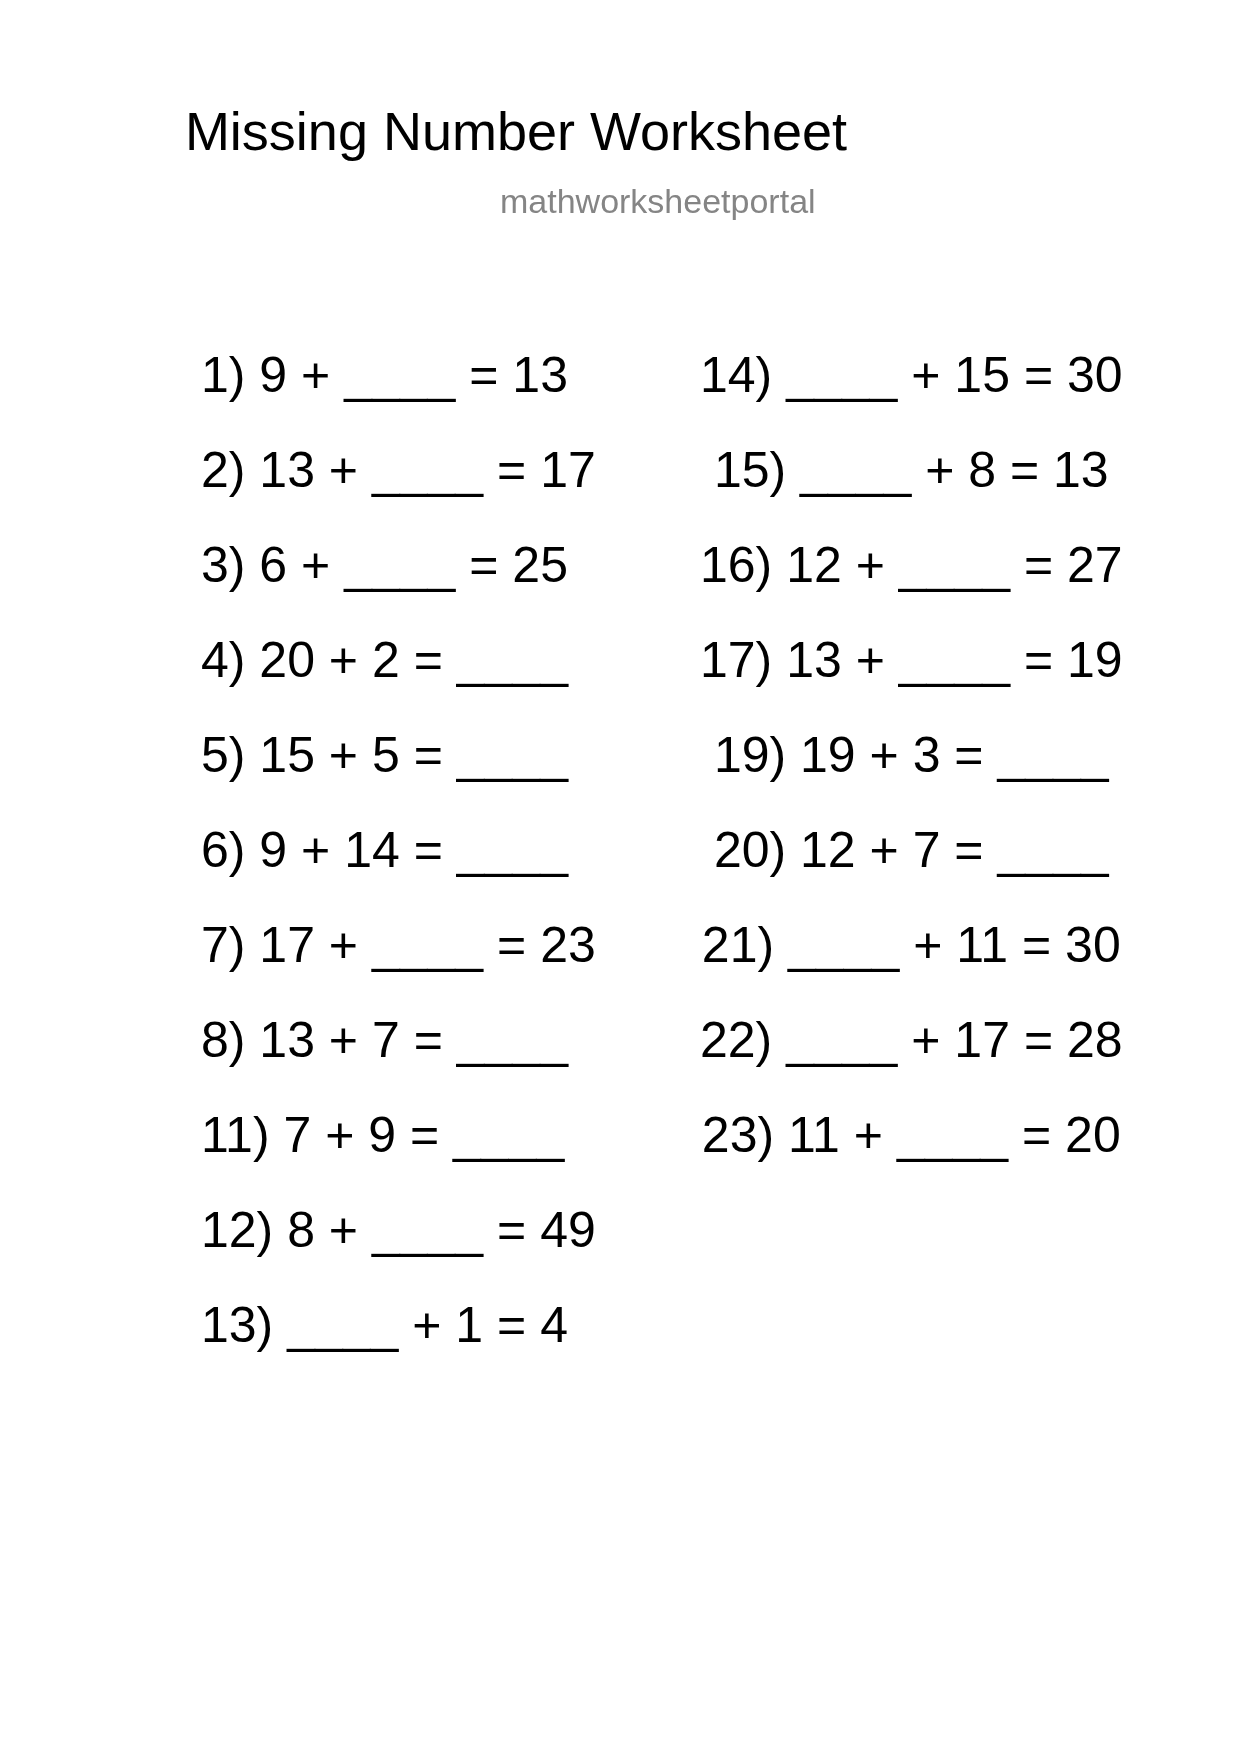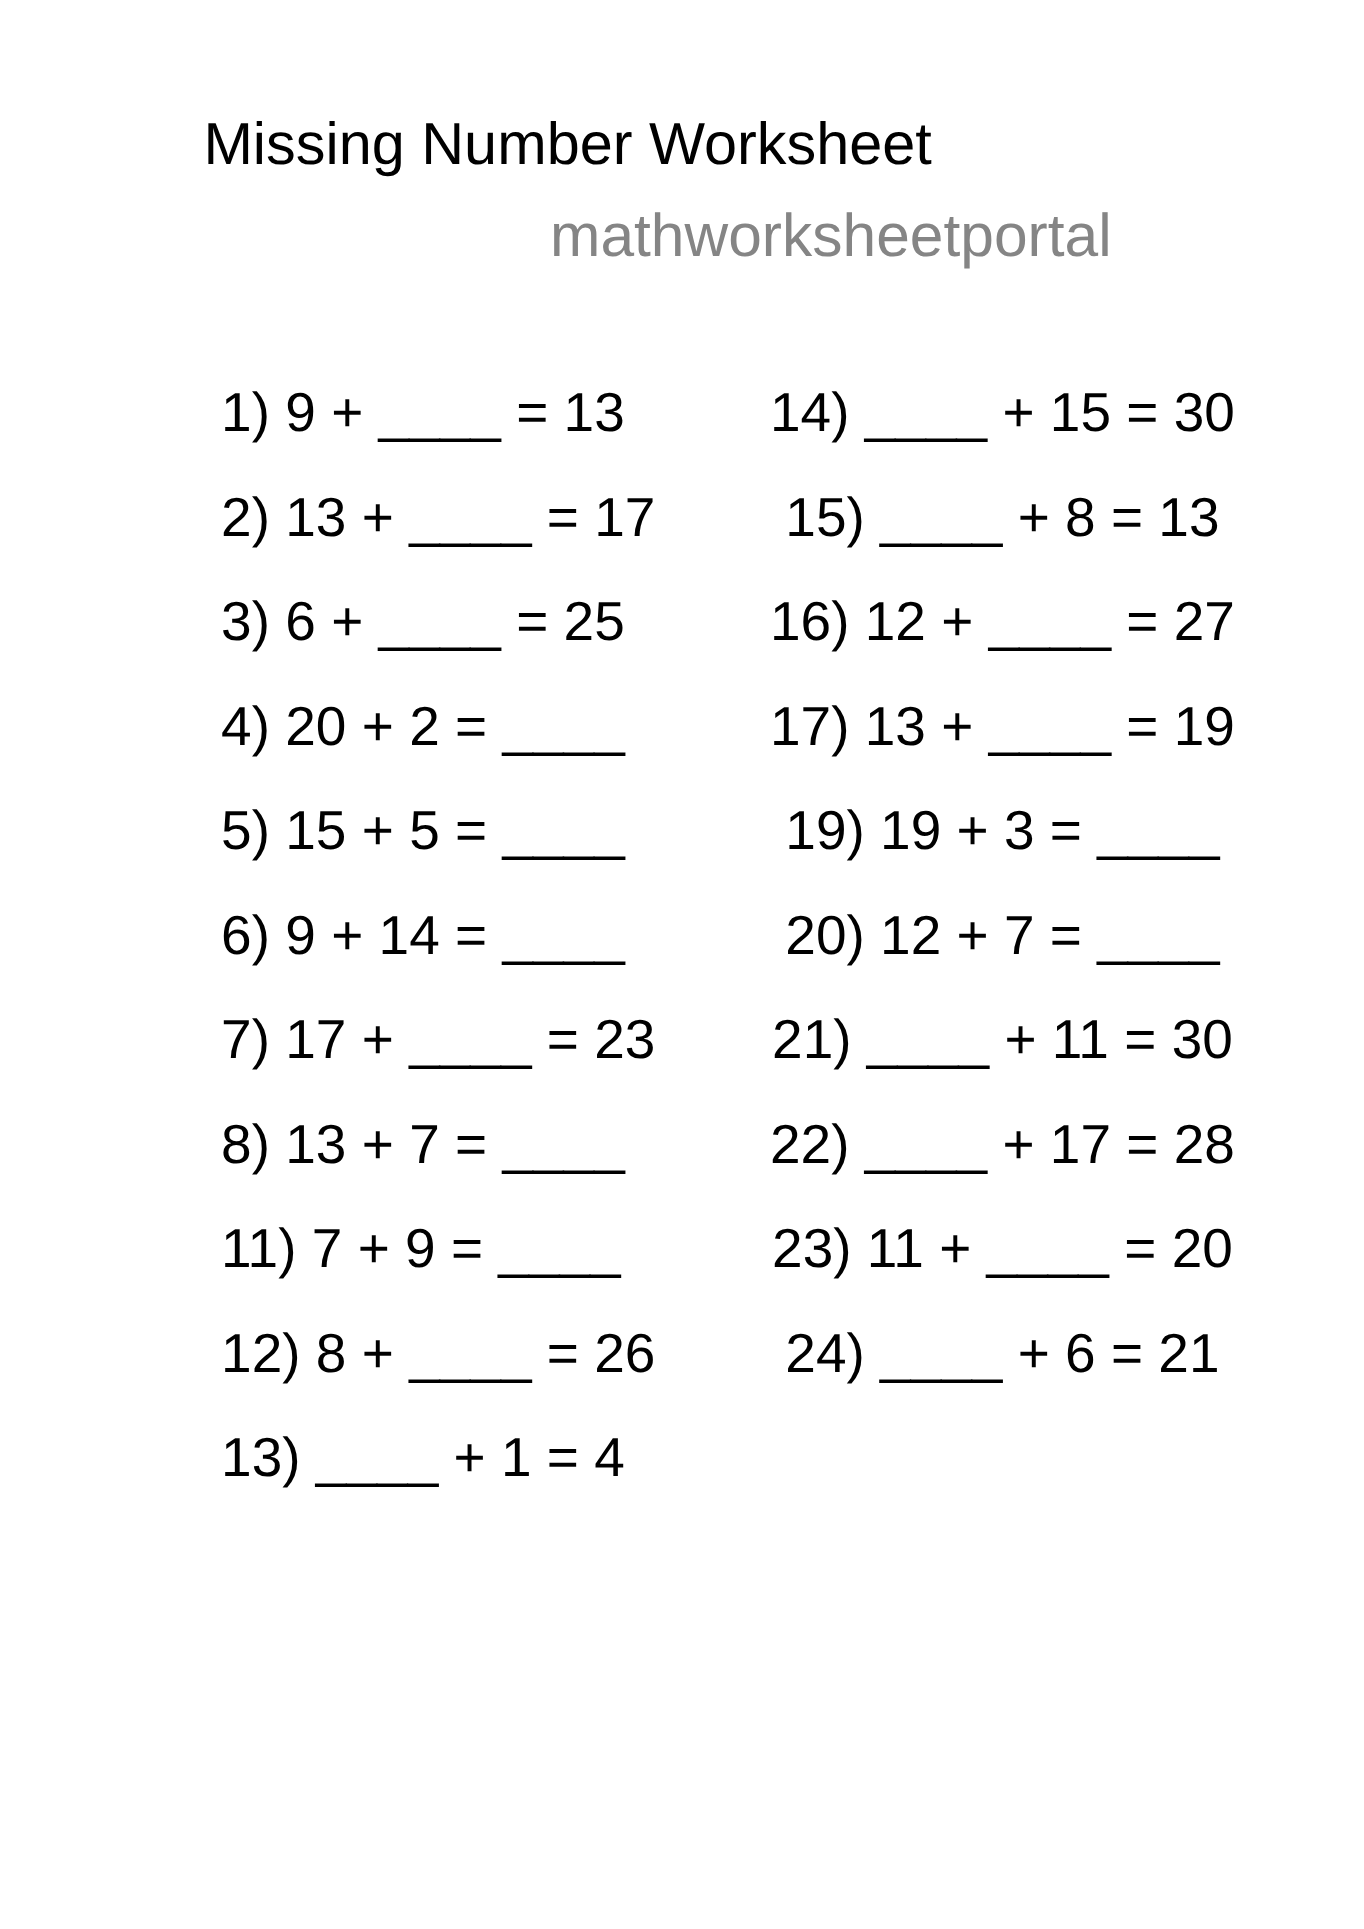--- a/index.html
+++ b/index.html
@@ -1,20 +1,20 @@
 <!DOCTYPE html>
 <html><head>
 <meta charset="utf-8">
 <style>
   html, body { margin:0; padding:0; background:#ffffff; }
   body { width:1240px; height:1754px; position:relative; overflow:hidden;
          font-family:"Liberation Sans", sans-serif; color:#000; }
   .title { position:absolute; left:0; width:980px; top:100px; text-align:center;
            font-size:54px; padding-left:52px; box-sizing:border-box; letter-spacing:0; }
-  .subtitle { position:absolute; left:500px; top:182px; font-size:55px; color:#858585; }
+  .subtitle { position:absolute; left:500px; top:182px; font-size:34px; color:#858585; }
   .col { position:absolute; top:350px; }
   .col.left { left:201px; }
   .col.right { left:700px;text-align:center; }
   .prob { font-size:50px; height:95px; line-height:50px; white-space:pre; }
 </style>
 </head>
 <body>
 
 <div class="title">Missing Number Worksheet</div>
 <div class="subtitle">mathworksheetportal</div>
@@ -22,28 +22,27 @@
 <div class="col left">
   <div class="prob">1) 9 + ____ = 13</div>
   <div class="prob">2) 13 + ____ = 17</div>
   <div class="prob">3) 6 + ____ = 25</div>
   <div class="prob">4) 20 + 2 = ____</div>
   <div class="prob">5) 15 + 5 = ____</div>
   <div class="prob">6) 9 + 14 = ____</div>
   <div class="prob">7) 17 + ____ = 23</div>
   <div class="prob">8) 13 + 7 = ____</div>
   <div class="prob">11) 7 + 9 = ____</div>
-  <div class="prob">12) 8 + ____ = 26</div>
+  <div class="prob">12) 8 + ____ = 49</div>
   <div class="prob">13) ____ + 1 = 4</div>
 </div>
 
 <div class="col right">
   <div class="prob">14) ____ + 15 = 30</div>
   <div class="prob">15) ____ + 8 = 13</div>
   <div class="prob">16) 12 + ____ = 27</div>
   <div class="prob">17) 13 + ____ = 19</div>
   <div class="prob">19) 19 + 3 = ____</div>
   <div class="prob">20) 12 + 7 = ____</div>
   <div class="prob">21) ____ + 11 = 30</div>
   <div class="prob">22) ____ + 17 = 28</div>
   <div class="prob">23) 11 + ____ = 20</div>
-  <div class="prob">24) ____ + 6 = 21</div>
 </div>
 
 </body></html>

